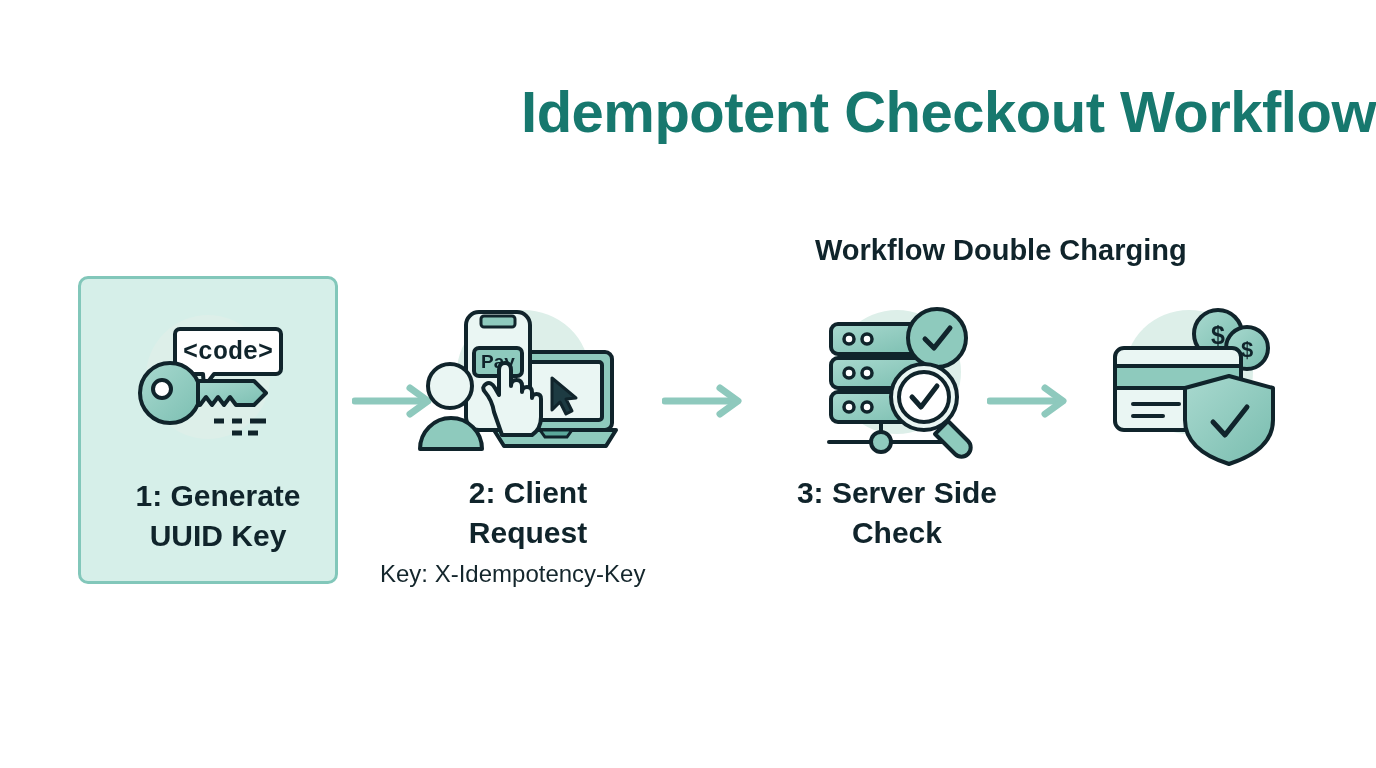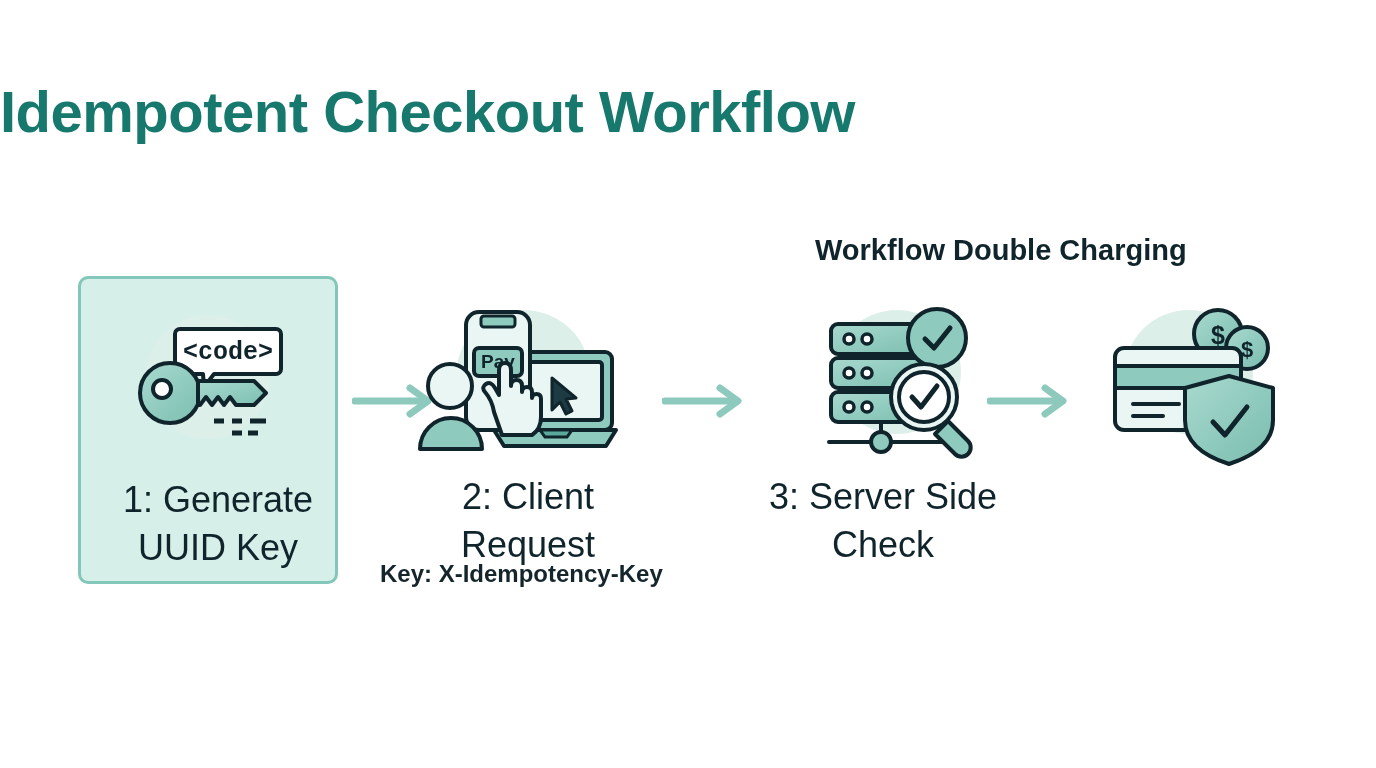--- a/index.html
+++ b/index.html
@@ -20,21 +20,21 @@
     height: 768px;
     background: #ffffff;
   }
 
   
   .title {
     position: absolute;
     left: 0;
     top: 78px;
     width: 1376px;
-    text-align: left;
+    text-align: right;
     font-size: 58px;
     font-weight: bold;
     letter-spacing: -0.5px;
     color: #17786e;
     font-family: "Liberation Sans", sans-serif;
     white-space: nowrap;
   }
 
   
   .annotation {
@@ -63,35 +63,35 @@
     border: 3px solid #82c7ba;
     border-radius: 10px;
   }
   .step-icon {
     position: relative;
     width: 200px;
     height: 175px;
     margin-top: 18px;
   }
   .step-label {
-    font-size: 36px;
-    font-weight: normal;
+    font-size: 30px;
+    font-weight: bold;
     color: #10242b;
     text-align: center;
     line-height: 1.32;
     white-space: pre-line;
     margin-top: 4px;
     margin-left: 20px;
   }
   .sub-note {
     position: absolute;
     left: 380px;
     top: 560px;
     font-size: 24px;
-    font-weight: bold;
+    font-weight: normal;
     color: #14262c;
     white-space: nowrap;
   }
 
   
   .arrow {
     position: absolute;
     top: 383px;
     width: 86px;
     height: 36px;

